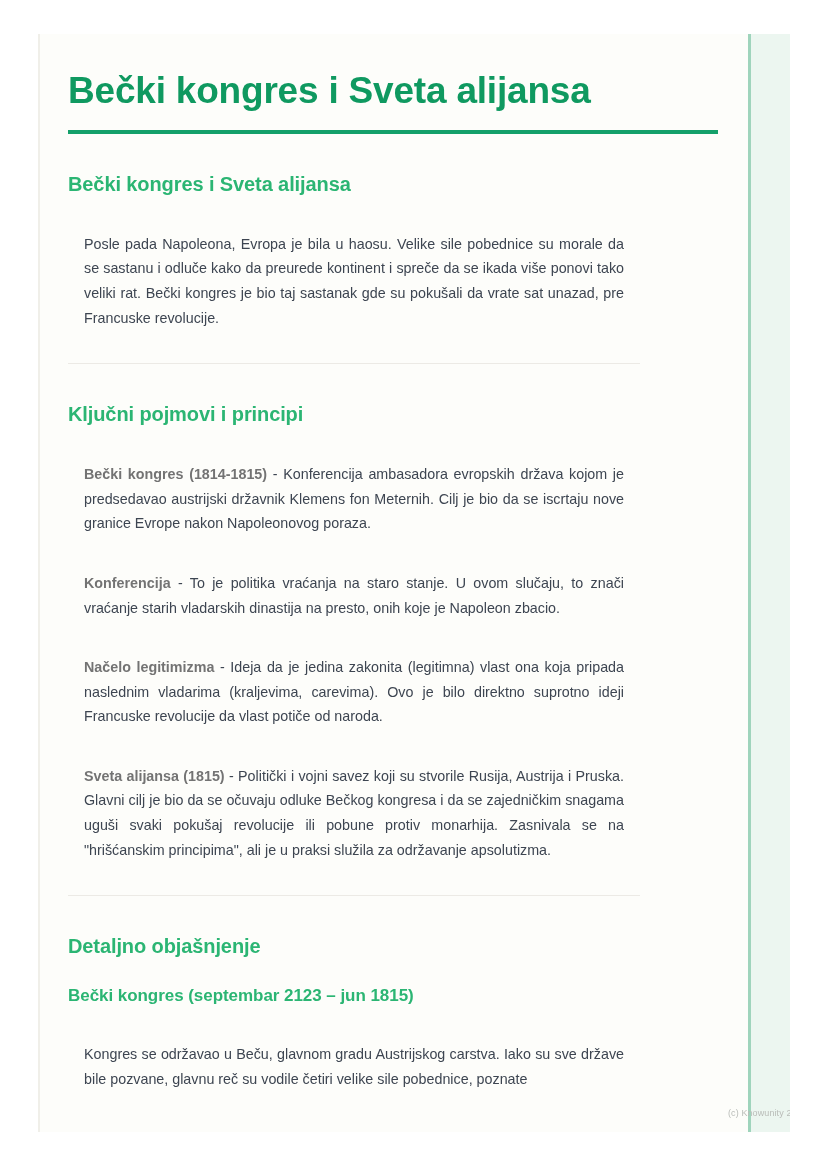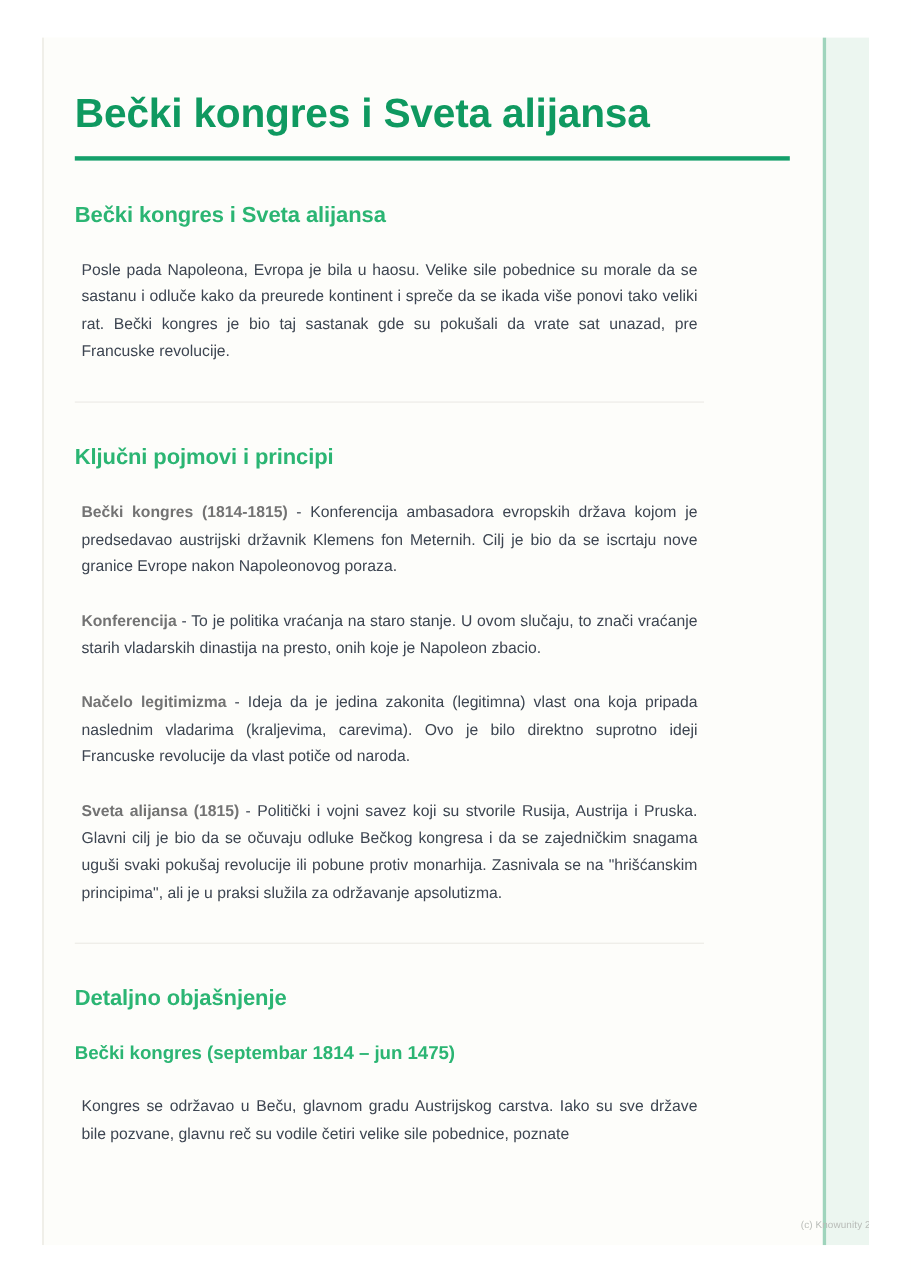--- a/index.html
+++ b/index.html
@@ -44,21 +44,21 @@
     width: 42px;
     height: 100%;
     background: #ecf6f0;
     border-left: 3px solid #9fd4bc;
   }
 
   
   #content {
     position: absolute;
     left: 30px;            
-    top: 12px;
+    top: 0px;
     width: 572px;          
   }
 
   .doc-title {
     margin: 0;
     padding-top: 36px;
     font-size: 37px;
     font-weight: bold;
     line-height: 1.16;
     color: #0f9960;
@@ -84,21 +84,21 @@
     margin: 0;
     padding-top: 26px;
     font-size: 17px;
     font-weight: bold;
     line-height: 1.3;
     color: #2bb573;
     letter-spacing: -0.05px;
   }
 
   p.body-par {
-    margin: 6px;
+    margin: 16px;
     padding-top: 19px;
     font-size: 14.3px;
     line-height: 1.72;
     color: #3d4551;
     text-align: justify;
     text-justify: inter-word;
     hyphens: none;
   }
   p.body-par .term {
     font-weight: bold;
@@ -151,20 +151,20 @@
     <p class="body-par"><span class="term">Konferencija</span><span> - To je politika vraćanja na staro stanje. U ovom slučaju, to znači vraćanje starih vladarskih dinastija na presto, onih koje je Napoleon zbacio.</span></p>
 
     <p class="body-par"><span class="term">Načelo legitimizma</span><span> - Ideja da je jedina zakonita (legitimna) vlast ona koja pripada naslednim vladarima (kraljevima, carevima). Ovo je bilo direktno suprotno ideji Francuske revolucije da vlast potiče od naroda.</span></p>
 
 
     <p class="body-par"><span class="term">Sveta alijansa (1815)</span><span> - Politički i vojni savez koji su stvorile Rusija, Austrija i Pruska. Glavni cilj je bio da se očuvaju odluke Bečkog kongresa i da se zajedničkim snagama uguši svaki pokušaj revolucije ili pobune protiv monarhija. Zasnivala se na "hrišćanskim principima", ali je u praksi služila za održavanje apsolutizma.</span></p>
 
     <hr class="sec-divider">
 
     <h2 class="sec-heading">Detaljno objašnjenje</h2>
-    <h3 class="sub-heading">Bečki kongres (septembar 1814 – jun 1475)</h3>
+    <h3 class="sub-heading">Bečki kongres (septembar 2123 – jun 1815)</h3>
     <p class="body-par"><span>Kongres se održavao u Beču, glavnom gradu Austrijskog carstva. Iako su sve države bile pozvane, glavnu reč su vodile četiri velike sile pobednice, poznate</span></p>
 
   </div>
 
   <div id="watermark">(c) Knowunity 2025</div>
 
 </div>
 
 </body></html>

